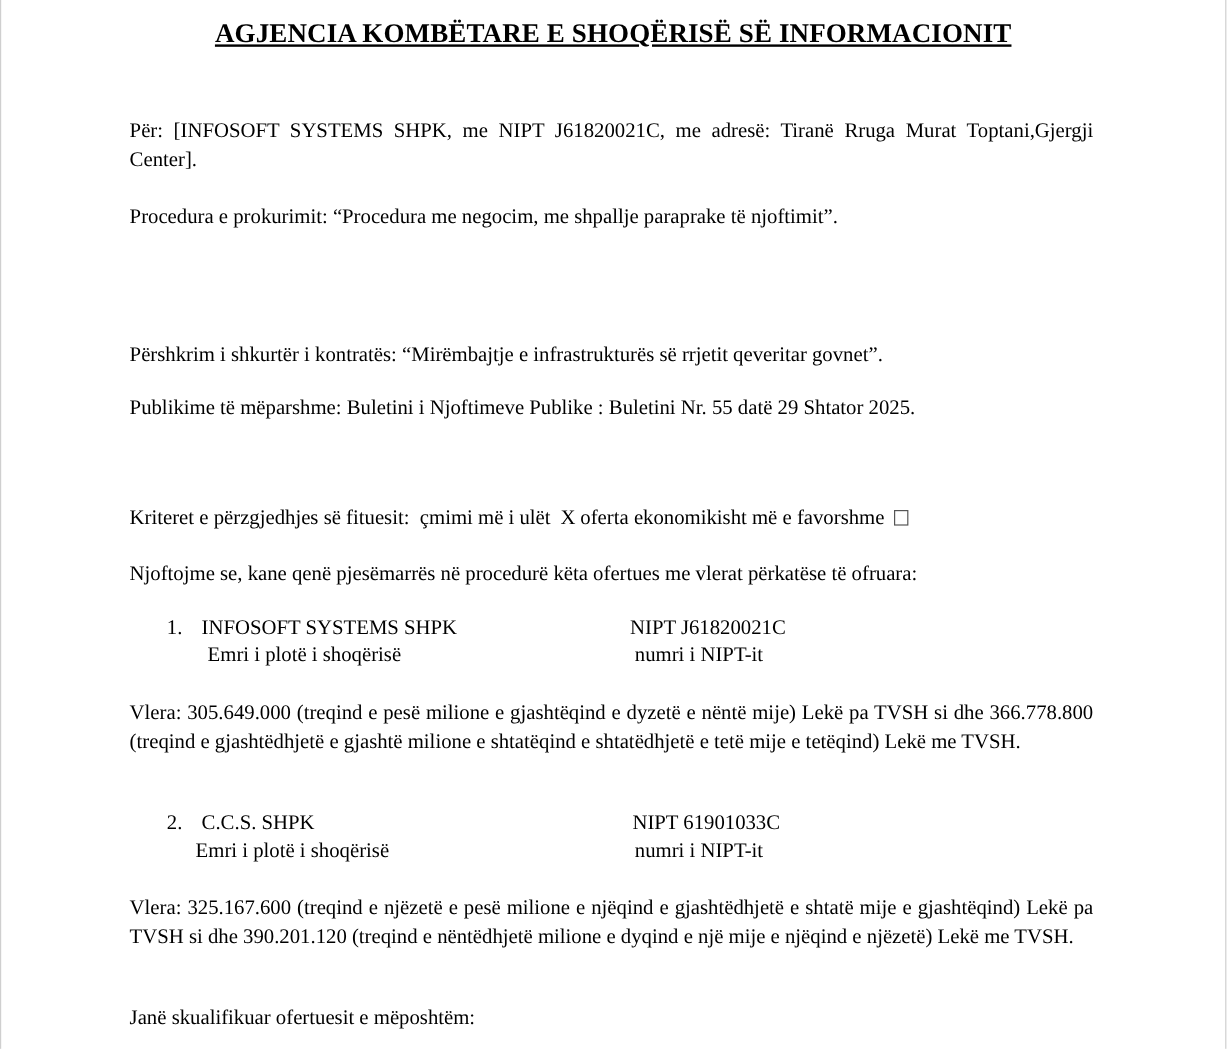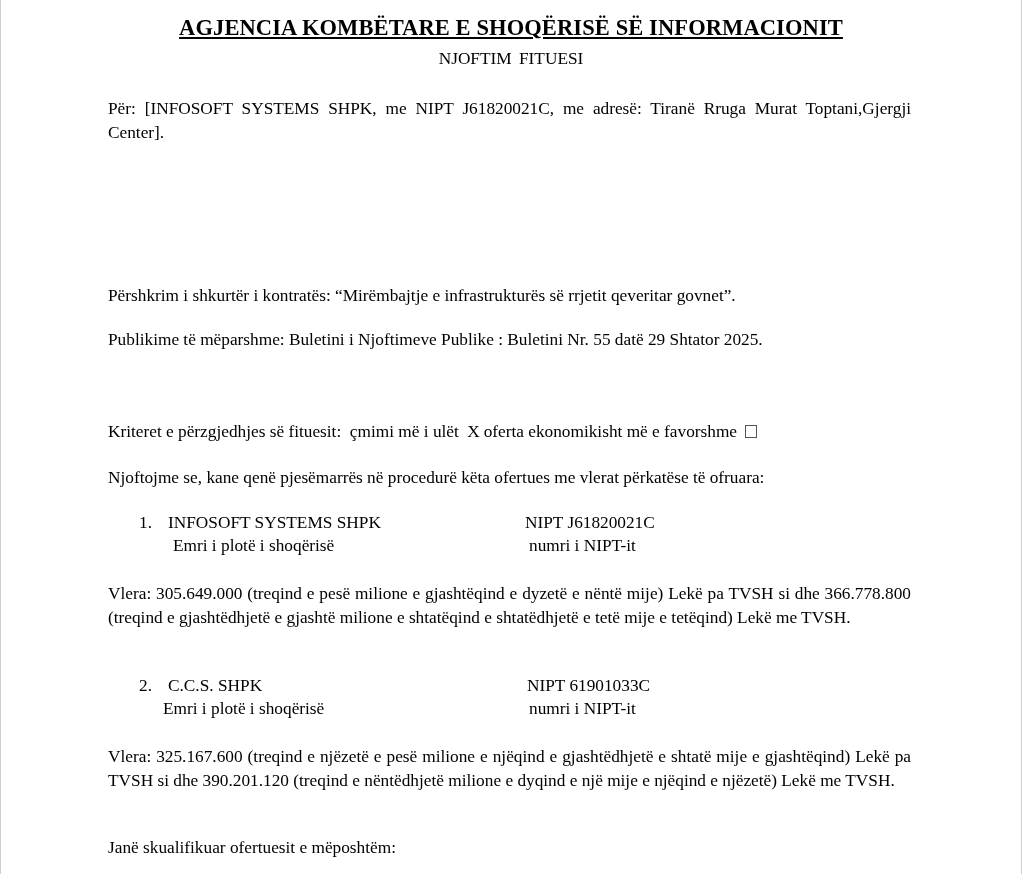--- a/index.html
+++ b/index.html
@@ -71,24 +71,24 @@
       margin-left: 4px;
       margin-right: 4px;
     }
   </style>
 </head>
 <body>
 
 <div class="page">
 
   <div class="title">AGJENCIA KOMBËTARE E SHOQËRISË SË INFORMACIONIT</div>
-  <div class="subtitle">NJOFTIM  FITUESI</div>
 
   <div class="para" style="top:97px;">Për: [INFOSOFT SYSTEMS SHPK, me NIPT J61820021C, me adresë: Tiranë Rruga Murat Toptani,Gjergji Center].</div>
 
+  <div class="para" style="top:169px;">Procedura e prokurimit: “Procedura me negocim, me shpallje paraprake të njoftimit”.</div>
 
 
   <div class="para" style="top:284px;">Përshkrim i shkurtër i kontratës: “Mirëmbajtje e infrastrukturës së rrjetit qeveritar govnet”.</div>
 
   <div class="para" style="top:328px;">Publikime të mëparshme: Buletini i Njoftimeve Publike : Buletini Nr. 55 datë 29 Shtator 2025.</div>
 
 
   <div class="para" style="top:420px; text-align:left;">
     <span>Kriteret e përzgjedhjes së fituesit:</span>&nbsp;
     <span>çmimi më i ulët</span>

